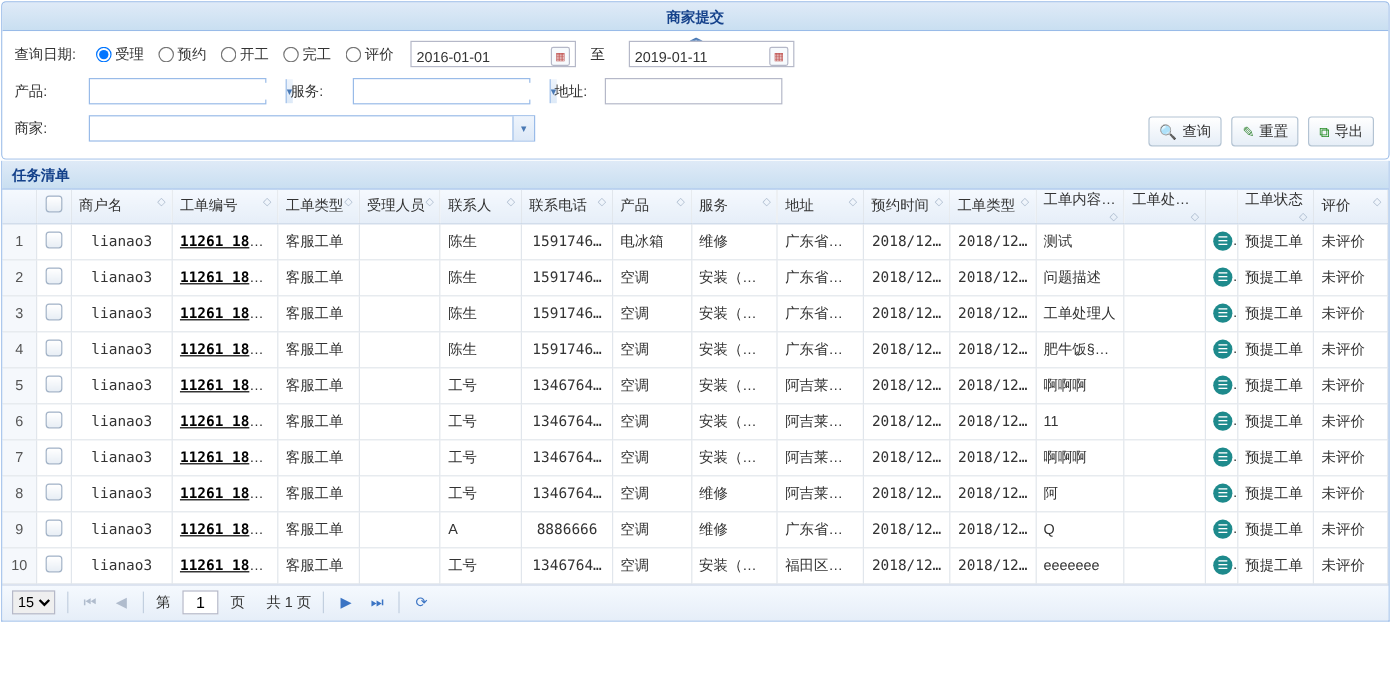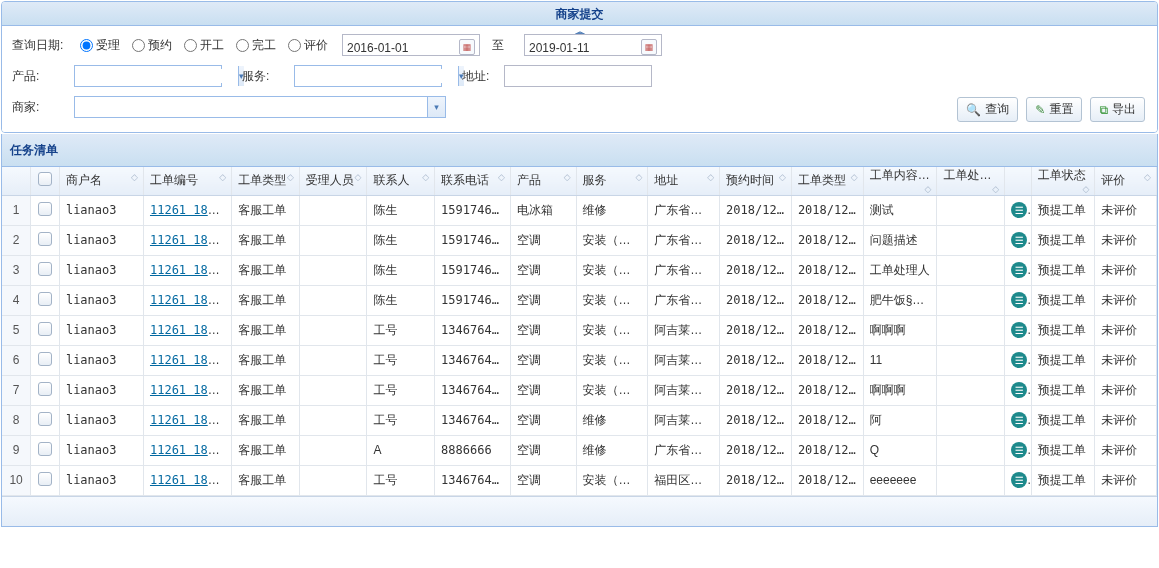--- a/index.html
+++ b/index.html
@@ -124,25 +124,25 @@
   .btn .icn-export { color: #228b22; }
 
   .grid-wrapper {
     border: 1px solid #99bbe8;
     margin: 1px;
     border-top: none;
   }
   .grid-title {
     background: linear-gradient(#dfeaf7,#c9dff1);
     border-bottom: 1px solid #99bbe8;
-    padding: 16px 8px;
+    padding: 4px 8px;
     font-weight: bold;
     color: #15428b;
     height: 24px;
-    display: flex; align-items: center;
+    display: flex; align-items: flex-start;
   }
   .grid-scroll { max-height: 330px; overflow: hidden; }
   table.grid {
     width: 100%;
     border-collapse: collapse;
     table-layout: fixed;
   }
   .grid th, .grid td {
     border-right: 1px solid #e1e6ec;
     border-bottom: 1px solid #e1e6ec;
@@ -163,22 +163,22 @@
     border-bottom: 1px solid #c8d5e6;
   }
   .sort-icn { float: right; color: #aab9cc; font-size: 9px; letter-spacing: -3px; margin-right: 2px; }
   .grid td.rownum {
     text-align: center;
     background: #f5f8fc;
     color: #555;
     width: 28px;
   }
   .grid th.chkcol, .grid td.chkcol { width: 28px; text-align: center; }
-  .grid td .link { color: #0369a1; text-decoration: underline; cursor: pointer; font-family: "Lucida Console", monospace; }
-  .grid td.mono { font-family: "Lucida Console", Monaco, monospace; }
+  .grid td .link { color: #000000; text-decoration: underline; cursor: pointer; font-family: "Lucida Console", monospace; font-weight: bold; }
+  .grid td.mono { font-family: "Lucida Console", Monaco, monospace; text-align: center; }
   .view-icon {
     display: inline-flex; width: 16px; height: 16px; border-radius: 50%;
     background: #1e8a8c; color: #fff; align-items: center; justify-content: center;
     font-size: 10px; cursor: pointer;
   }
 
   .paging {
     background: linear-gradient(#f5f9fe,#e6eef8);
     border-top: 1px solid #c8d5e6;
     height: 30px;
@@ -543,14 +543,32 @@
             <td></td>
             <td><span class="view-icon">☰</span></td>
             <td>预提工单</td>
             <td>未评价</td>
           </tr>
         </tbody>
     </table>
   </div>
 
   <div class="paging">
+    <div class="pg-left">
+      <select class="pg-select">
+        <option>15</option>
+      </select>
+      <span class="pg-sep"></span>
+      <span class="pg-icn disabled">⏮</span>
+      <span class="pg-icn disabled">◀</span>
+      <span class="pg-sep"></span>
+      <span>第</span>
+      <input class="pg-page-input" value="1" style="">
+      <span>页</span>
+      <span style="margin-left:8px">共 1 页</span>
+      <span class="pg-sep"></span>
+      <span class="pg-icn">▶</span>
+      <span class="pg-icn">⏭</span>
+      <span class="pg-sep"></span>
+      <span class="pg-icn">⟳</span>
+    </div>
   </div>
 </div>
 
 </body></html>

